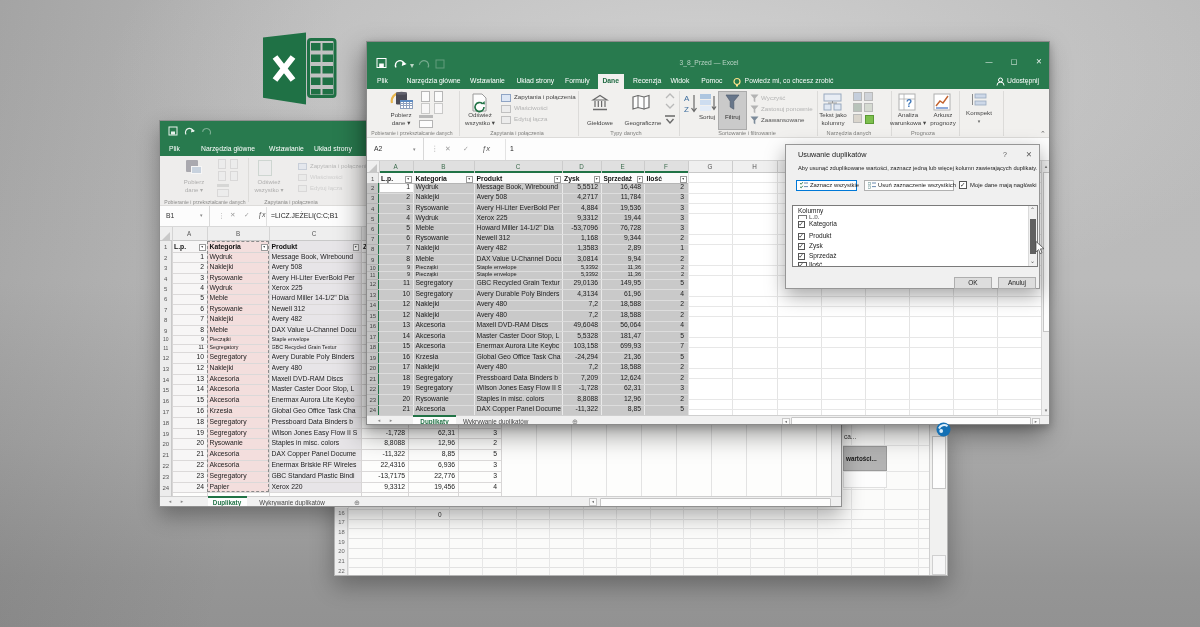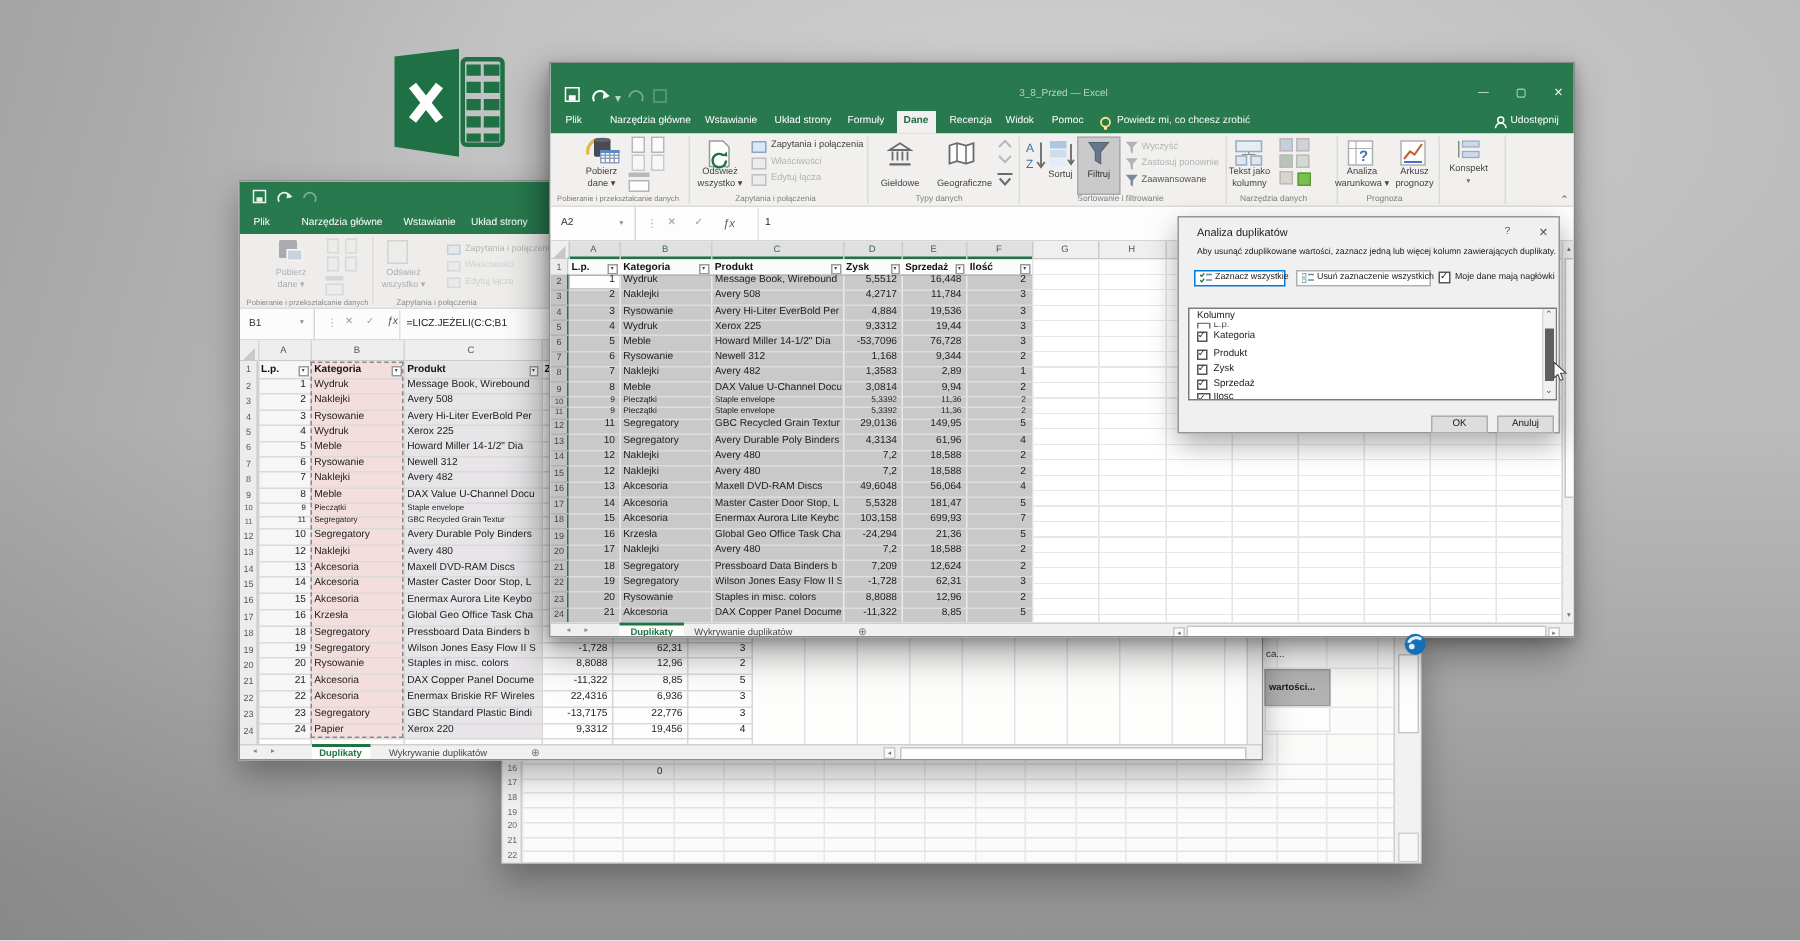--- a/index.html
+++ b/index.html
@@ -775,21 +775,21 @@
 <div style="position:absolute;left:45.5px;top:375.5px;width:44px;text-align:center;font-size:6.3px;line-height:8.3px;color:#217346;font-weight:700;white-space:nowrap;">Duplikaty</div>
 <div style="position:absolute;left:86.1px;top:375.5px;width:85px;text-align:center;font-size:6.3px;line-height:8.3px;color:#444;font-weight:400;white-space:nowrap;">Wykrywanie duplikatów</div>
 <div style="position:absolute;left:203.5px;top:374.5px;width:9px;text-align:center;font-size:7px;line-height:9px;color:#777;font-weight:400;white-space:nowrap;">⊕</div>
 <div style="position:absolute;left:415px;top:375.5px;width:8px;height:8px;background:#fafafa;border:1px solid #c8c8c8;box-sizing:border-box;"></div>
 <div style="position:absolute;left:415px;top:376.5px;width:8px;text-align:center;font-size:4.5px;line-height:6.5px;color:#777;font-weight:400;white-space:nowrap;">◂</div>
 <div style="position:absolute;left:424px;top:375px;width:240px;height:9px;background:#fdfdfd;border:1px solid #c6c6c6;border-radius:1px;box-sizing:border-box;"></div>
 <div style="position:absolute;left:665px;top:375.5px;width:8px;height:8px;background:#fafafa;border:1px solid #c8c8c8;box-sizing:border-box;"></div>
 <div style="position:absolute;left:665px;top:376.5px;width:8px;text-align:center;font-size:4.5px;line-height:6.5px;color:#777;font-weight:400;white-space:nowrap;">▸</div>
 </div>
 <div style="position:absolute;left:785px;top:143.5px;width:255px;height:145.5px;background:#f0f0f0;border:1px solid #969696;box-sizing:border-box;box-shadow:0 7px 18px rgba(0,0,0,0.35);">
-<div style="position:absolute;left:12px;top:5px;font-size:7.3px;line-height:9.3px;color:#1a1a1a;font-weight:400;white-space:nowrap;">Analiza duplikatów</div>
+<div style="position:absolute;left:12px;top:5px;font-size:7.3px;line-height:9.3px;color:#1a1a1a;font-weight:400;white-space:nowrap;">Usuwanie duplikatów</div>
 <div style="position:absolute;left:214px;top:5.5px;width:10px;text-align:center;font-size:7px;line-height:9px;color:#555;font-weight:400;white-space:nowrap;">?</div>
 <div style="position:absolute;left:238px;top:5.5px;width:10px;text-align:center;font-size:7.5px;line-height:9.5px;color:#555;font-weight:400;white-space:nowrap;">✕</div>
 <div style="position:absolute;left:12px;top:20.5px;font-size:5.75px;line-height:7.75px;color:#1a1a1a;font-weight:400;white-space:nowrap;">Aby usunąć zduplikowane wartości, zaznacz jedną lub więcej kolumn zawierających duplikaty.</div>
 <div style="position:absolute;left:10px;top:35px;width:61px;height:11.5px;background:#fdfdfd;border:1px solid #0078d7;box-sizing:border-box;"></div>
 <svg style="position:absolute;left:14px;top:37.5px" width="8" height="7" viewBox="0 0 8 7">
         <path d="M0 1.2 l1.2 1 l1.6 -2 M0 4.8 l1.2 1 l1.6 -2" stroke="#217346" stroke-width="0.9" fill="none"></path>
         <path d="M4 1 h4 M4 4.6 h4" stroke="#6a8ab0" stroke-width="1"></path>
       </svg>
 <div style="position:absolute;left:24px;top:37.5px;font-size:5.9px;line-height:7.9px;color:#1a1a1a;font-weight:400;white-space:nowrap;">Zaznacz wszystkie</div>
 <div style="position:absolute;left:78px;top:35px;width:90px;height:11.5px;background:#fdfdfd;border:1px solid #b0b0b0;box-sizing:border-box;"></div>

